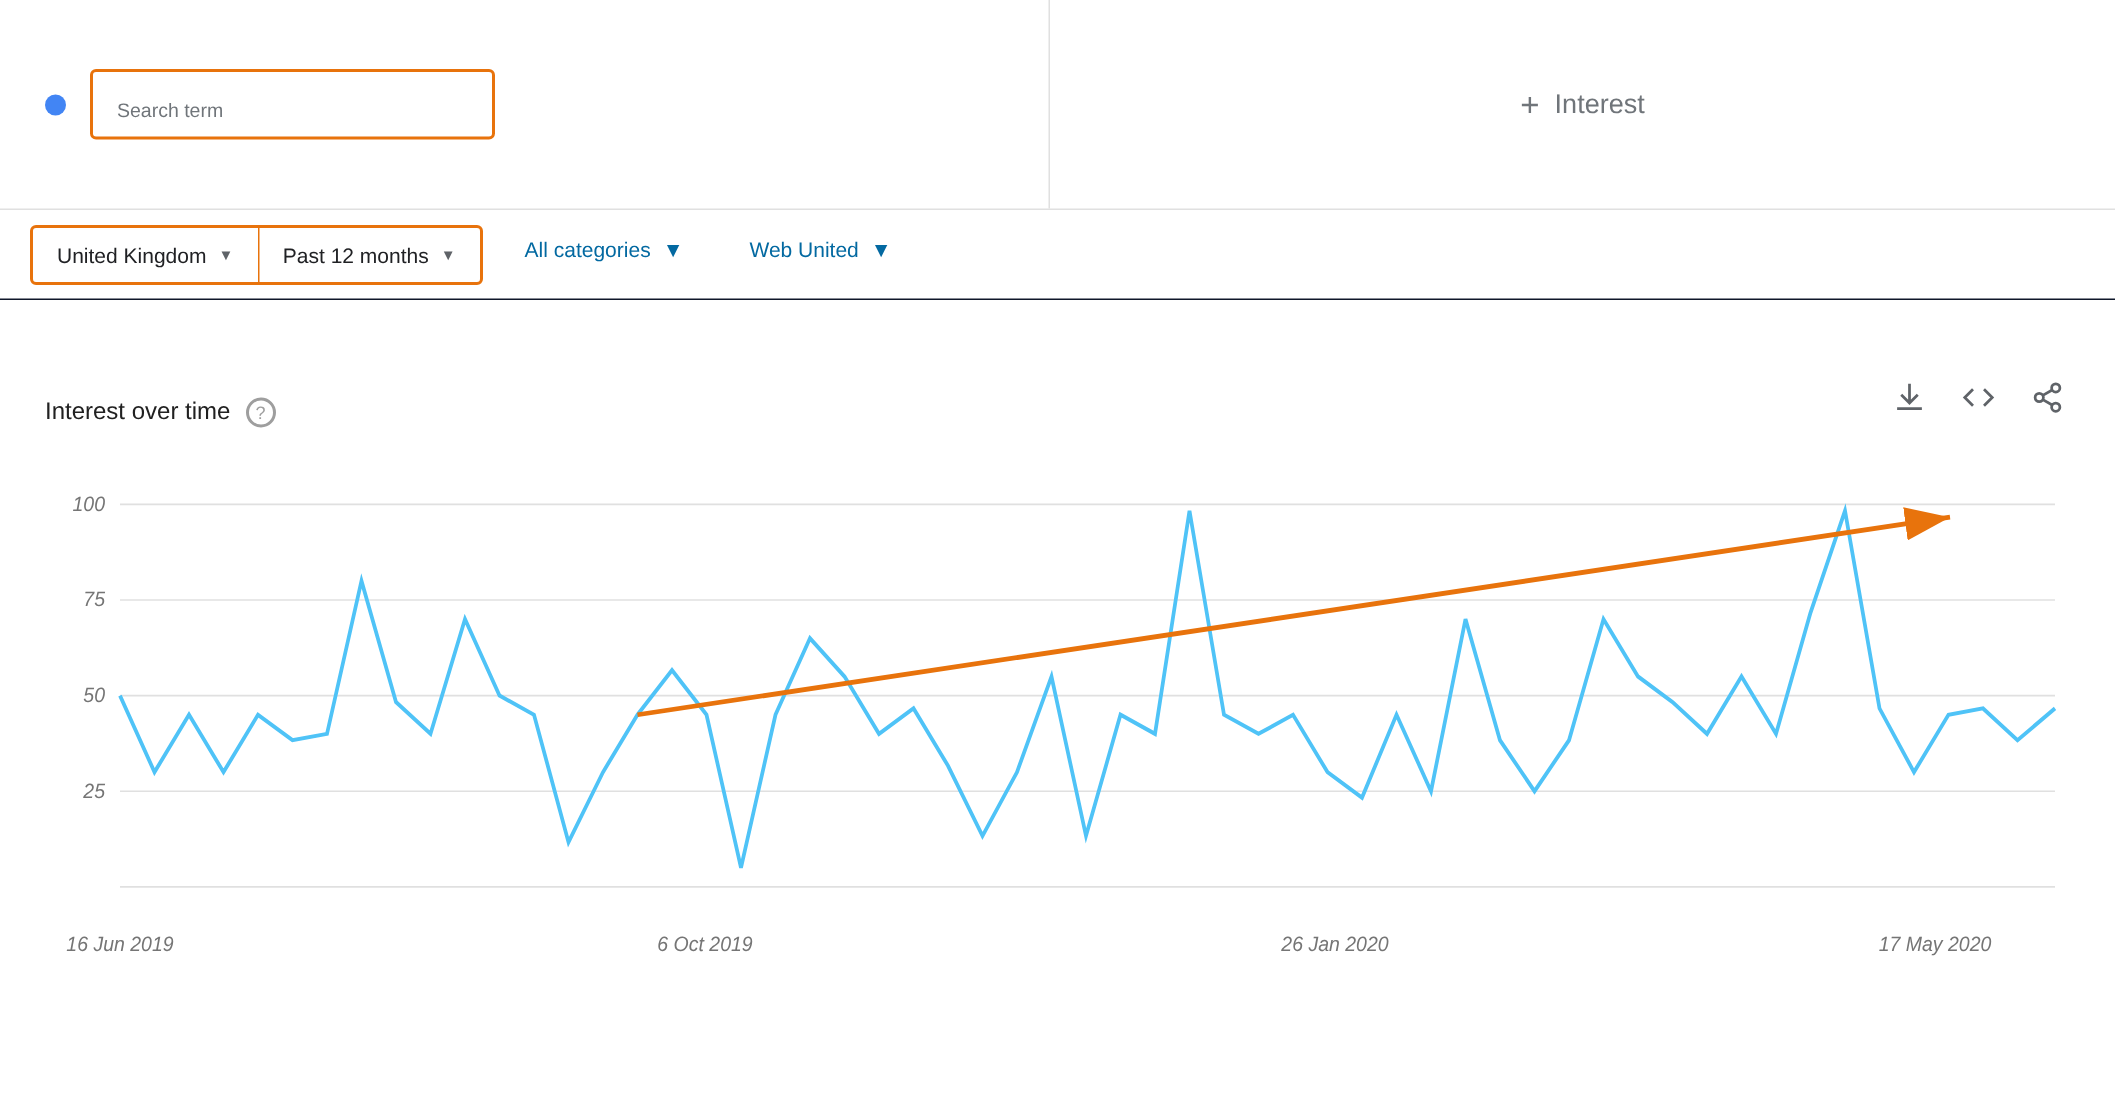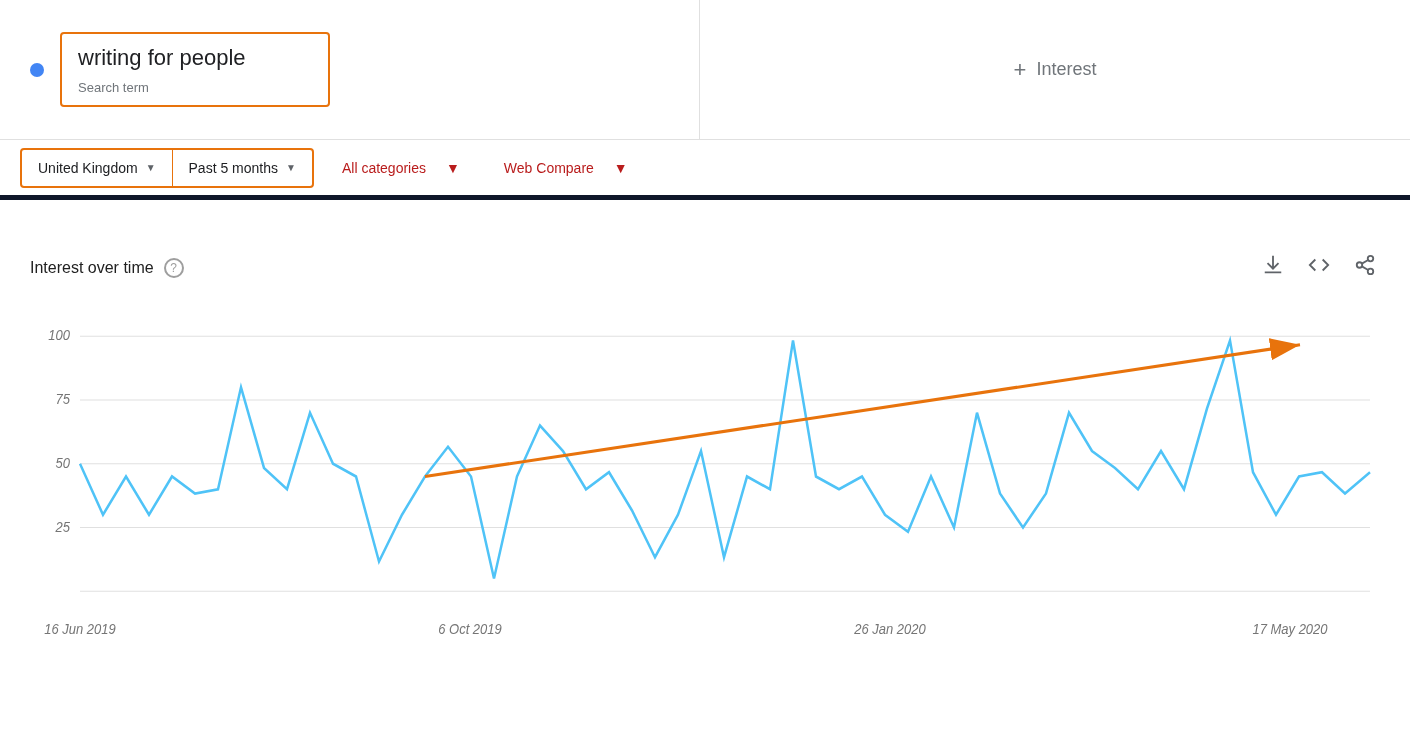--- a/index.html
+++ b/index.html
@@ -71,23 +71,23 @@
       padding: 12px 20px;
     }
 
     .compare-btn .plus-icon {
       font-size: 22px;
       color: #70757a;
     }
 
     .filters-bar {
       display: flex;
-      align-items: center;
+      align-items: flex-start;
       padding: 10px 20px;
-      border-bottom: 5px solid #0f172a;
+      border-bottom: 1px solid #0f172a;
       gap: 4px;
       height: 60px;
     }
 
     .filter-group-outlined {
       display: flex;
       align-items: center;
       border: 2px solid #e8730c;
       border-radius: 4px;
       overflow: hidden;
@@ -113,40 +113,40 @@
 
     .filter-divider {
       width: 1px;
       height: 36px;
       background: #e8730c;
     }
 
     .filter-plain {
       display: flex;
       align-items: center;
-      gap: 20px;
+      gap: 8px;
       padding: 8px 16px;
       background: none;
       border: none;
       cursor: pointer;
       font-size: 14px;
-      color: #b91c1c;
+      color: #0369a1;
       white-space: nowrap;
       margin-left: 8px;
     }
 
     .chart-section {
       padding: 30px 30px 20px 30px;
       background: #fff;
       margin: 20px 0;
     }
 
     .chart-header {
       display: flex;
-      align-items: center;
+      align-items: flex-end;
       justify-content: space-between;
       margin-bottom: 30px;
     }
 
     .chart-title-group {
       display: flex;
       align-items: center;
       gap: 10px;
     }
 
@@ -196,50 +196,49 @@
       height: 100%;
     }
   </style>
 </head>
 <body>
 
 <div class="top-bar">
   <div class="search-term-box">
     <div class="blue-dot"></div>
     <div class="search-term-content">
-      <div class="search-term-text">writing for people</div>
       <div class="search-term-label">Search term</div>
     </div>
   </div>
   <div class="compare-section">
     <button class="compare-btn">
       <span class="plus-icon">+</span>
       <span>Interest</span>
     </button>
   </div>
 </div>
 
 <div class="filters-bar">
   <div class="filter-group-outlined">
     <button class="filter-btn">
       <span>United Kingdom</span>
       <span class="chevron">▼</span>
     </button>
     <div class="filter-divider"></div>
     <button class="filter-btn">
-      <span>Past 5 months</span>
+      <span>Past 12 months</span>
       <span class="chevron">▼</span>
     </button>
   </div>
   <button class="filter-plain">
     <span>All categories</span>
     <span class="chevron">▼</span>
   </button>
   <button class="filter-plain">
-    <span>Web Compare</span>
+    <span>Web United</span>
     <span class="chevron">▼</span>
   </button>
 </div>
 
 <div class="chart-section">
   <div class="chart-header">
     <div class="chart-title-group">
       <span class="chart-title">Interest over time</span>
       <div class="help-icon">?</div>
     </div>

